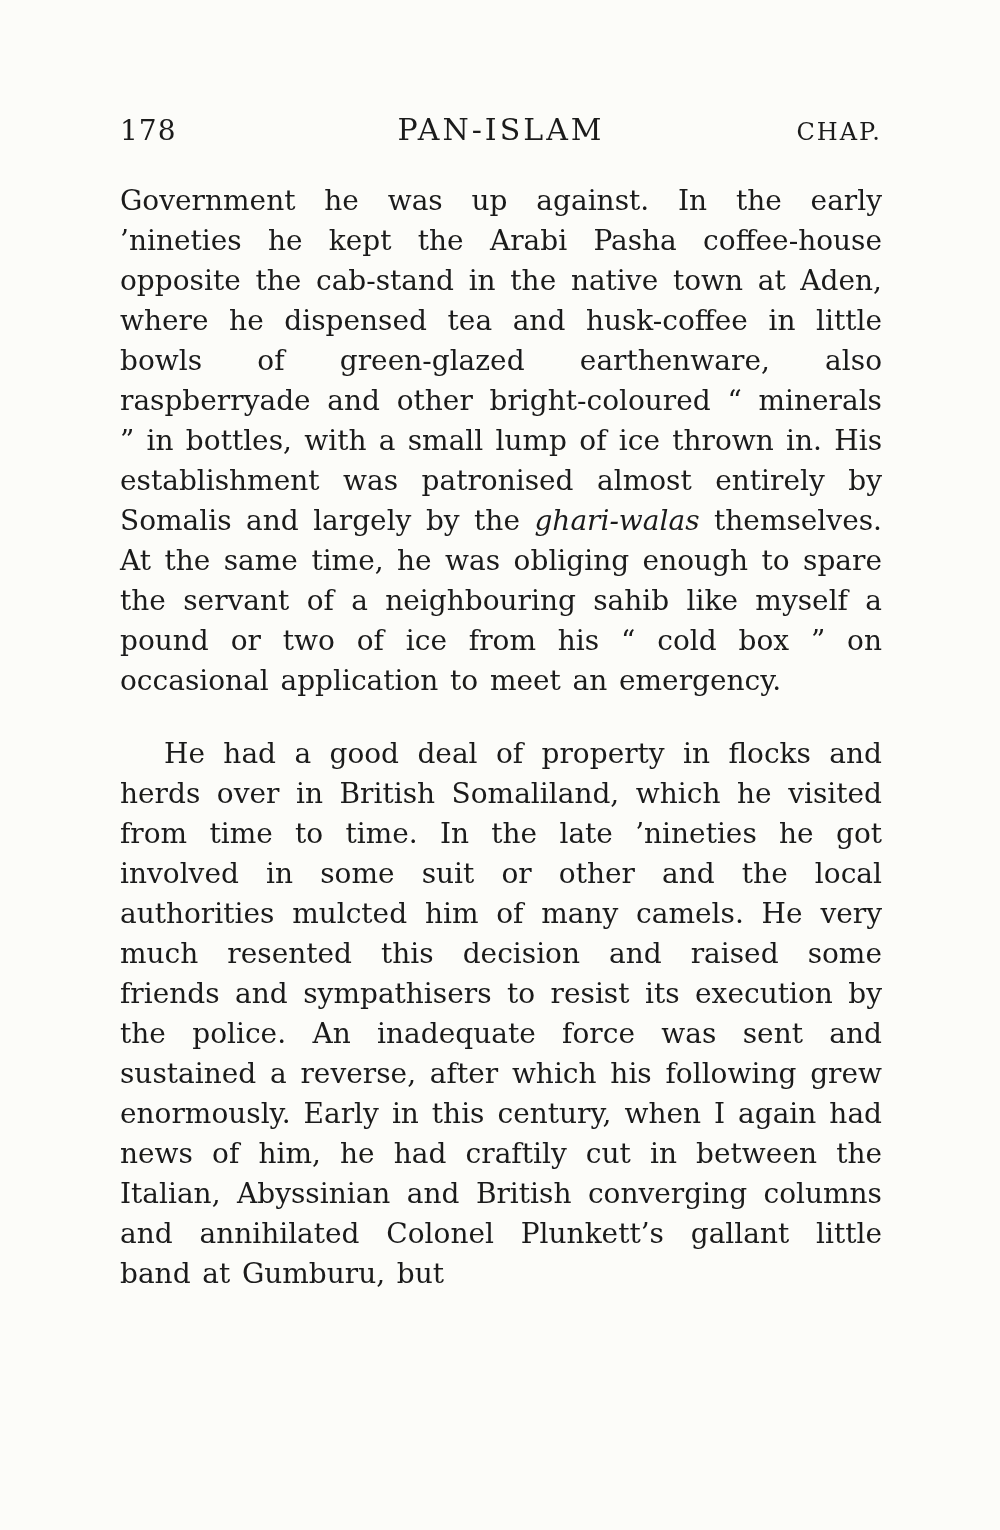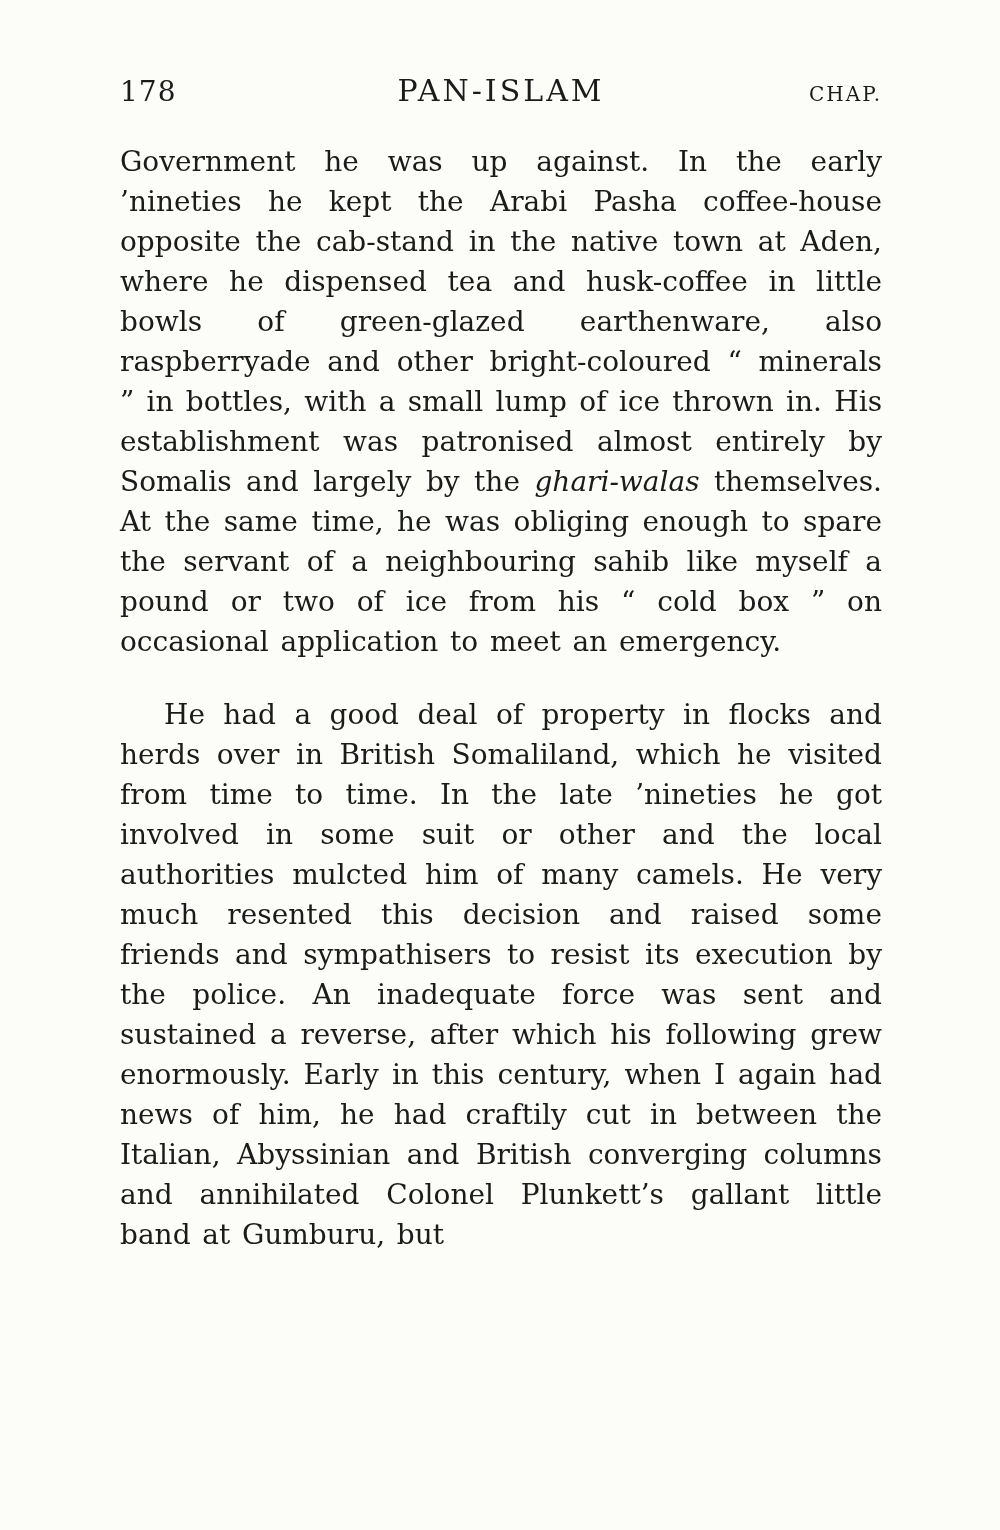--- a/index.html
+++ b/index.html
@@ -9,41 +9,41 @@
   }
   .page {
     position: relative;
     width: 1000px;
     height: 1530px;
     margin: 0 auto;
     background: #fcfcf9;
     color: #1b1b1b;
     font-family: "DejaVu Serif", "Liberation Serif", serif;
     box-sizing: border-box;
-    padding: 73px 118px 0 120px;
+    padding: 112px 118px 0 120px;
     overflow: hidden;
   }
   .header {
     display: grid;
     grid-template-columns: 1fr auto 1fr;
     align-items: baseline;
   }
   .page-number {
     font-size: 28px;
     letter-spacing: 1px;
     justify-self: start;
   }
   .running-title {
     font-size: 30px;
     letter-spacing: 3px;
     text-align: right;
     justify-self: center;
   }
   .chapter-label {
-    font-size: 20px;
+    font-size: 24px;
     letter-spacing: 2px;
     justify-self: end;
     text-align: right;
   }
   .body-text {
     margin-top: 34px;
     font-size: 28px;
     line-height: 40px;
     text-align: justify;
     word-spacing: 0.10em;

